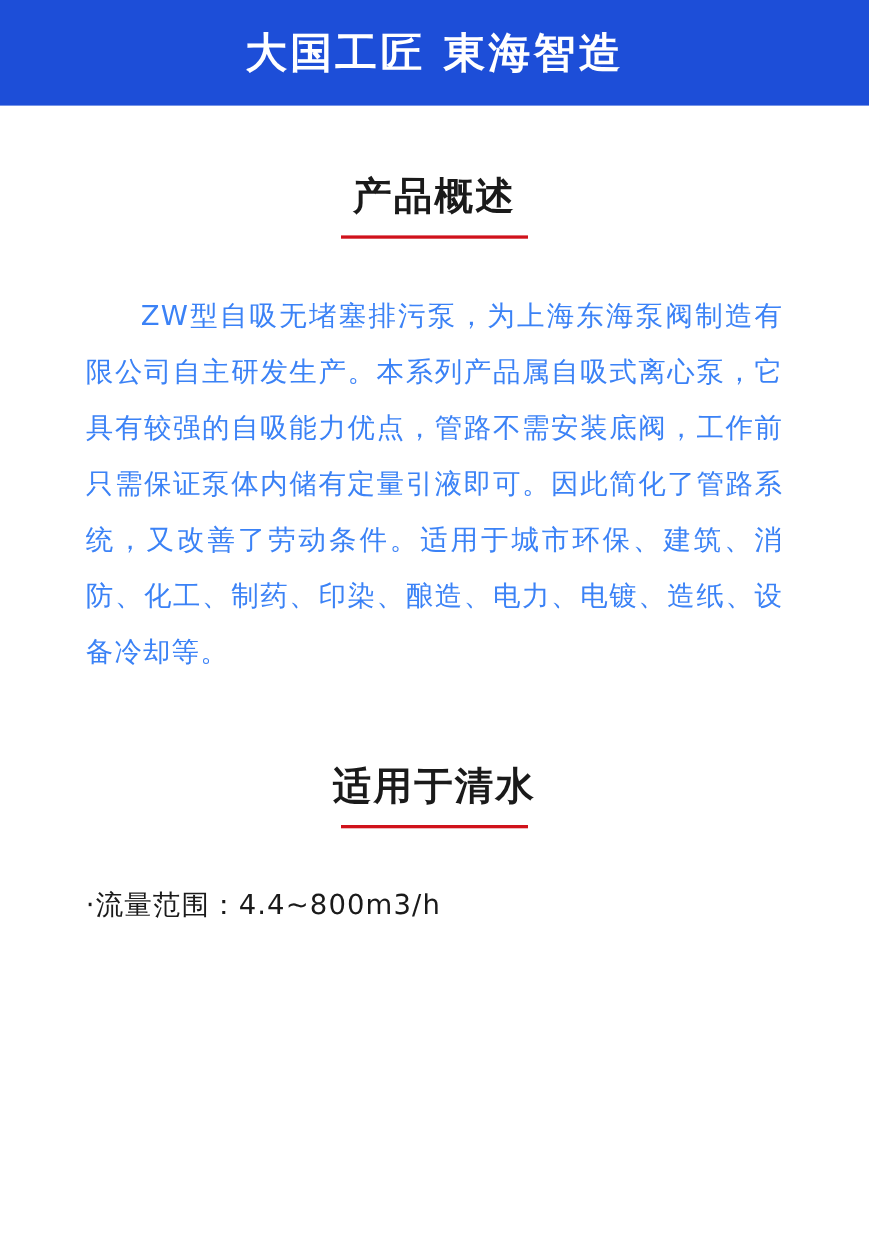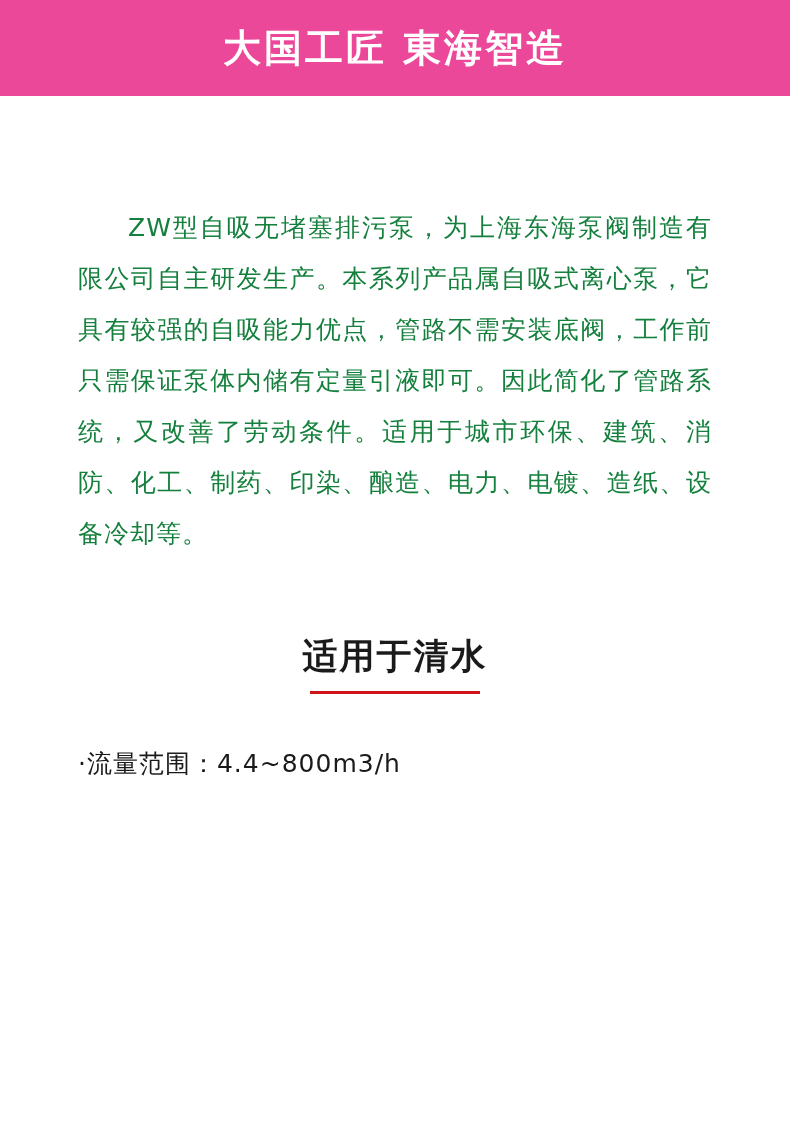--- a/index.html
+++ b/index.html
@@ -18,21 +18,21 @@
     position: relative;
     width: 790px;
     height: 1139px;
     box-sizing: border-box;
   }
 
   
   .banner {
     width: 100%;
     height: 96px;
-    background: #ec4899;
+    background: #1d4ed8;
     display: flex;
     align-items: center;
     justify-content: center;
     box-sizing: border-box;
   }
   .banner-title {
     color: #ffffff;
     font-size: 38px;
     font-weight: bold;
     letter-spacing: 3px;
@@ -63,21 +63,21 @@
     width: 170px;
     height: 3px;
     background: #d0121b;
     margin: 14px auto 0 auto;
   }
 
   
   .body-text {
     font-size: 25px;
     line-height: 51px;
-    color: #15803d;
+    color: #3b82f6;
     text-align: justify;
     text-justify: inter-ideograph;
     text-indent: 2em;
     letter-spacing: 1px;
     margin: 0;
     font-family: "DejaVu Sans", "Liberation Sans", sans-serif;
   }
 
   
   .spec-list {
@@ -108,20 +108,24 @@
 
 <div class="page">
 
   <div class="banner">
     <div class="banner-title">大国工匠  東海智造</div>
   </div>
 
   <div class="gap-1"></div>
 
   <div class="section">
+    <div class="section-head">
+      <div class="section-title">产品概述</div>
+      <div class="title-rule"></div>
+    </div>
 
     <div class="gap-2"></div>
 
     <p class="body-text">ZW型自吸无堵塞排污泵，为上海东海泵阀制造有限公司自主研发生产。本系列产品属自吸式离心泵，它具有较强的自吸能力优点，管路不需安装底阀，工作前只需保证泵体内储有定量引液即可。因此简化了管路系统，又改善了劳动条件。适用于城市环保、建筑、消防、化工、制药、印染、酿造、电力、电镀、造纸、设备冷却等。</p>
   </div>
 
   <div class="gap-3"></div>
 
   <div class="section">
     <div class="section-head">

